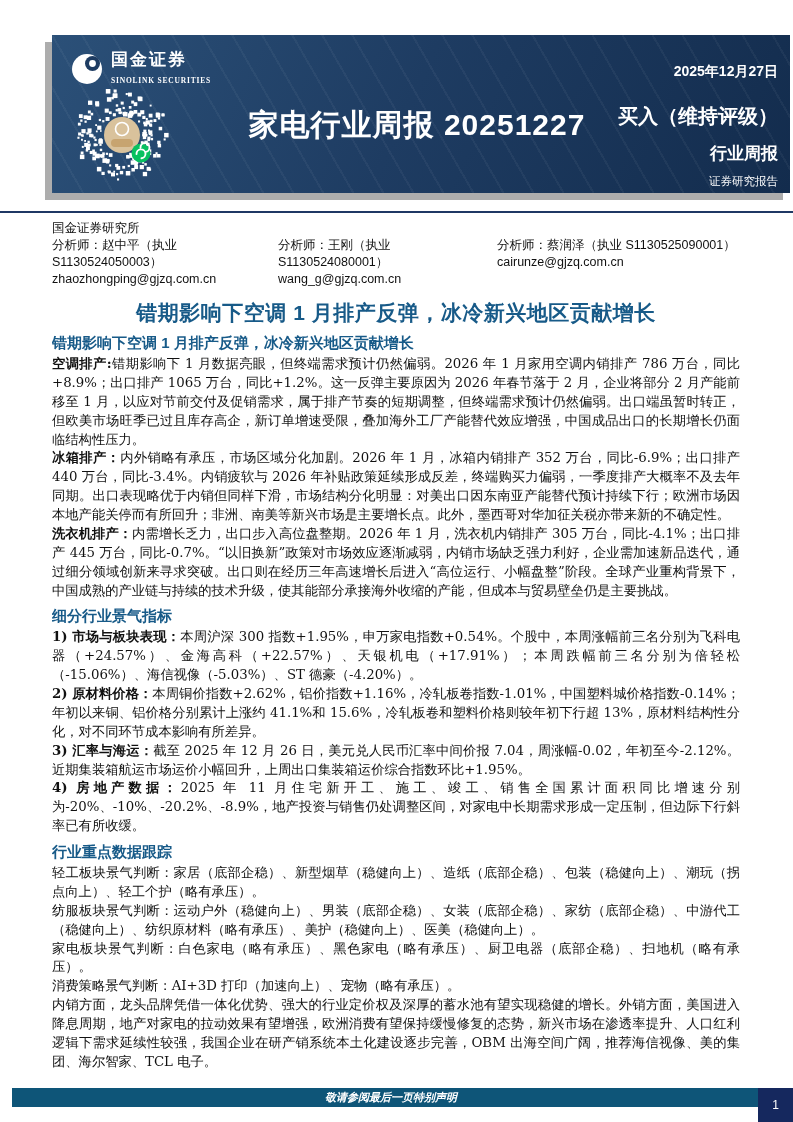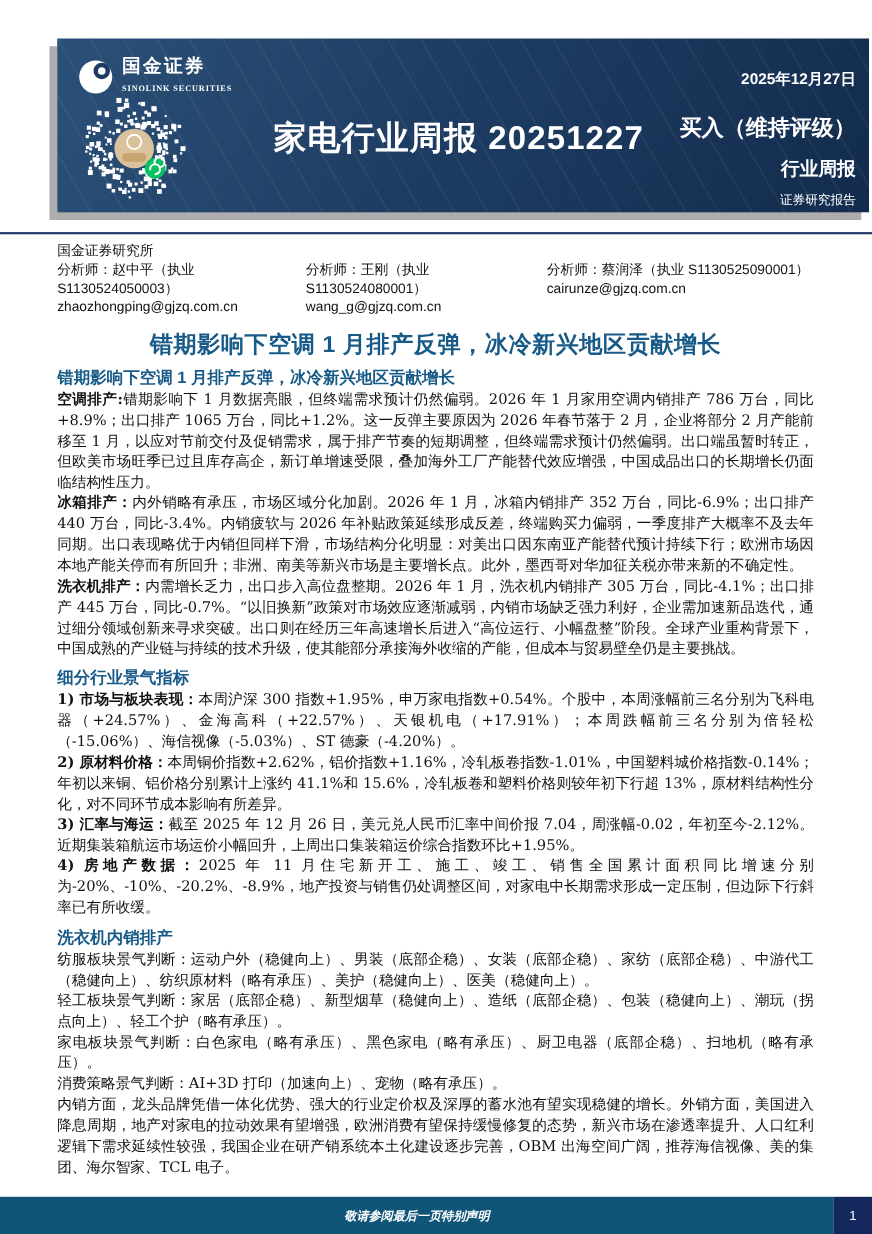--- a/index.html
+++ b/index.html
@@ -40,21 +40,21 @@
   .analyst:nth-child(2){ width:219px; }
   .doc-title { text-align:center; color:#175a88; font-size:21px; font-weight:bold;
     margin:11px 0 7px 0; letter-spacing:0.5px; }
   .sec-head { color:#175a88; font-size:15px; font-weight:bold; margin:7px 0 2px 0; }
   p.body { font-family:"DejaVu Serif", serif; font-size:13.3px; line-height:1.42;
     color:#111; text-align:justify; }
   p.body .lead { font-weight:bold; }
 
   
   .footer { position:absolute; left:0; bottom:0; width:793px; height:34px; }
-  .footer-bar { position:absolute; left:0; top:0; width:758px; height:34px; background:#0e5578;
+  .footer-bar { position:absolute; left:12px; top:0; width:758px; height:19px; background:#0e5578;
     display:flex; align-items:center; justify-content:center; }
   .footer-text { color:#fff; font-size:11px; font-style:italic; font-weight:bold;
     font-family:"DejaVu Serif", serif; }
   .footer-page { position:absolute; right:0; top:0; width:35px; height:34px; background:#15285e;
     color:#fff; font-size:12px; display:flex; align-items:center; justify-content:center; }
 </style>
 </head>
 <body>
 
 <div class="page">
@@ -308,23 +308,23 @@
     <p class="body"><b class="lead">空调排产:</b><span>错期影响下 1 月数据亮眼，但终端需求预计仍然偏弱。2026 年 1 月家用空调内销排产 786 万台，同比+8.9%；出口排产 1065 万台，同比+1.2%。这一反弹主要原因为 2026 年春节落于 2 月，企业将部分 2 月产能前移至 1 月，以应对节前交付及促销需求，属于排产节奏的短期调整，但终端需求预计仍然偏弱。出口端虽暂时转正，但欧美市场旺季已过且库存高企，新订单增速受限，叠加海外工厂产能替代效应增强，中国成品出口的长期增长仍面临结构性压力。</span></p>
     <p class="body"><b class="lead">冰箱排产：</b><span>内外销略有承压，市场区域分化加剧。2026 年 1 月，冰箱内销排产 352 万台，同比-6.9%；出口排产 440 万台，同比-3.4%。内销疲软与 2026 年补贴政策延续形成反差，终端购买力偏弱，一季度排产大概率不及去年同期。出口表现略优于内销但同样下滑，市场结构分化明显：对美出口因东南亚产能替代预计持续下行；欧洲市场因本地产能关停而有所回升；非洲、南美等新兴市场是主要增长点。此外，墨西哥对华加征关税亦带来新的不确定性。</span></p>
     <p class="body"><b class="lead">洗衣机排产：</b><span>内需增长乏力，出口步入高位盘整期。2026 年 1 月，洗衣机内销排产 305 万台，同比-4.1%；出口排产 445 万台，同比-0.7%。“以旧换新”政策对市场效应逐渐减弱，内销市场缺乏强力利好，企业需加速新品迭代，通过细分领域创新来寻求突破。出口则在经历三年高速增长后进入“高位运行、小幅盘整”阶段。全球产业重构背景下，中国成熟的产业链与持续的技术升级，使其能部分承接海外收缩的产能，但成本与贸易壁垒仍是主要挑战。</span></p>
 
     <h2 class="sec-head">细分行业景气指标</h2>
     <p class="body"><b class="lead">1) 市场与板块表现：</b><span>本周沪深 300 指数+1.95%，申万家电指数+0.54%。个股中，本周涨幅前三名分别为飞科电器（+24.57%）、金海高科（+22.57%）、天银机电（+17.91%）；本周跌幅前三名分别为倍轻松（-15.06%）、海信视像（-5.03%）、ST 德豪（-4.20%）。</span></p>
     <p class="body"><b class="lead">2) 原材料价格：</b><span>本周铜价指数+2.62%，铝价指数+1.16%，冷轧板卷指数-1.01%，中国塑料城价格指数-0.14%；年初以来铜、铝价格分别累计上涨约 41.1%和 15.6%，冷轧板卷和塑料价格则较年初下行超 13%，原材料结构性分化，对不同环节成本影响有所差异。</span></p>
     <p class="body"><b class="lead">3) 汇率与海运：</b><span>截至 2025 年 12 月 26 日，美元兑人民币汇率中间价报 7.04，周涨幅-0.02，年初至今-2.12%。近期集装箱航运市场运价小幅回升，上周出口集装箱运价综合指数环比+1.95%。</span></p>
     <p class="body"><b class="lead">4) 房地产数据：</b><span>2025 年 11 月住宅新开工、施工、竣工、销售全国累计面积同比增速分别为-20%、-10%、-20.2%、-8.9%，地产投资与销售仍处调整区间，对家电中长期需求形成一定压制，但边际下行斜率已有所收缓。</span></p>
 
-    <h2 class="sec-head">洗衣机内销排产</h2>
+    <h2 class="sec-head">行业重点数据跟踪</h2>
+    <p class="body"><span>轻工板块景气判断：家居（底部企稳）、新型烟草（稳健向上）、造纸（底部企稳）、包装（稳健向上）、潮玩（拐点向上）、轻工个护（略有承压）。</span></p>
     <p class="body"><span>纺服板块景气判断：运动户外（稳健向上）、男装（底部企稳）、女装（底部企稳）、家纺（底部企稳）、中游代工（稳健向上）、纺织原材料（略有承压）、美护（稳健向上）、医美（稳健向上）。</span></p>
-    <p class="body"><span>轻工板块景气判断：家居（底部企稳）、新型烟草（稳健向上）、造纸（底部企稳）、包装（稳健向上）、潮玩（拐点向上）、轻工个护（略有承压）。</span></p>
     <p class="body"><span>家电板块景气判断：白色家电（略有承压）、黑色家电（略有承压）、厨卫电器（底部企稳）、扫地机（略有承压）。</span></p>
     <p class="body"><span>消费策略景气判断：AI+3D 打印（加速向上）、宠物（略有承压）。</span></p>
 
     <p class="body"><span>内销方面，龙头品牌凭借一体化优势、强大的行业定价权及深厚的蓄水池有望实现稳健的增长。外销方面，美国进入降息周期，地产对家电的拉动效果有望增强，欧洲消费有望保持缓慢修复的态势，新兴市场在渗透率提升、人口红利逻辑下需求延续性较强，我国企业在研产销系统本土化建设逐步完善，OBM 出海空间广阔，推荐海信视像、美的集团、海尔智家、TCL 电子。</span></p>
 
   </div>
 
   <div class="footer">
     <div class="footer-bar">
       <span class="footer-text">敬请参阅最后一页特别声明</span>

